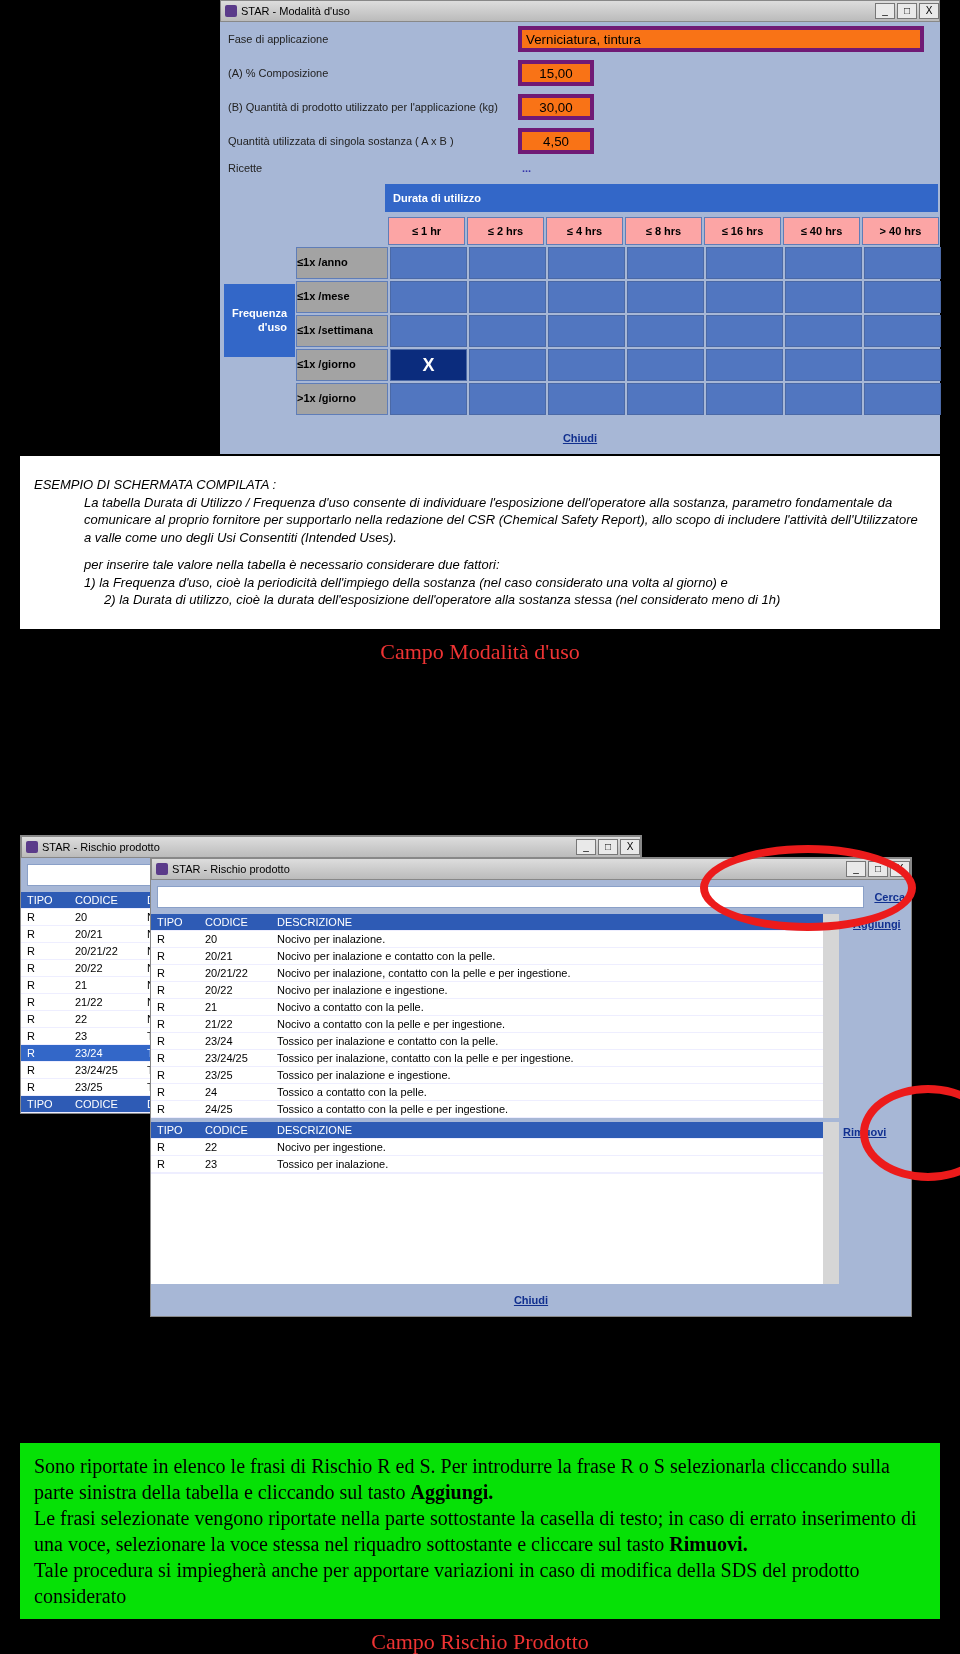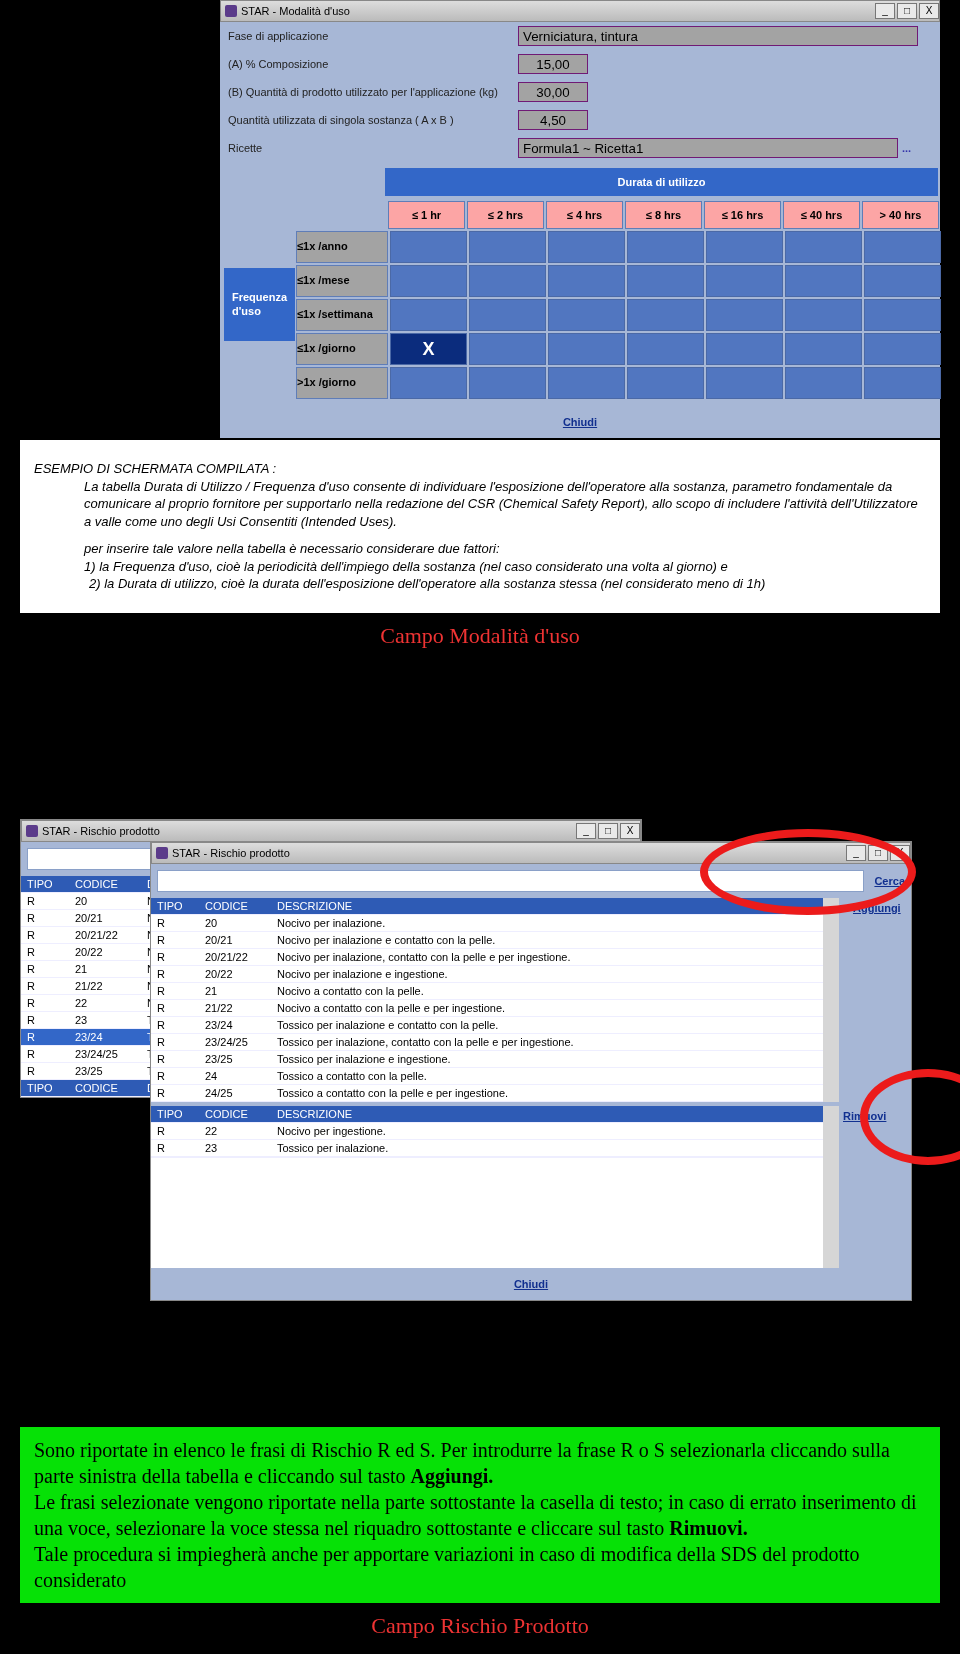--- a/index.html
+++ b/index.html
@@ -5,26 +5,26 @@
   body{margin:0;background:#000;font-family:Tahoma,Verdana,sans-serif;font-size:11px;color:#000;width:960px}
   .slide{position:relative;margin-bottom:160px}
   
   .win{position:relative;background:#a7b7d6}
   .titlebar{display:flex;align-items:center;background:linear-gradient(#ddd,#bbb);border:1px solid #888;height:20px;font-size:11px}
   .wb{margin-left:auto;display:flex}
   .wb button{width:20px;height:16px;border:1px solid #777;background:#e9e9e9;font-size:10px;line-height:10px;margin-left:2px;padding:0}
   
   .formrow{display:flex;align-items:center;padding:4px 8px}
   .formrow label{flex:0 0 290px;color:#222}
-  .formrow input{background:#a3a3a3;border:1px solid #701a75;height:16px;padding:1px 4px}
+  .formrow input{background:#f97316;border:4px solid #701a75;height:16px;padding:1px 4px}
   
   .freqtable{display:flex;align-items:flex-start;padding:6px 4px 6px 4px}
-  .ycaption{background:#3367c8;color:#fff;font-weight:bold;padding:22px 8px;text-align:left;line-height:1.3;margin-top:100px;font-size:11px}
+  .ycaption{background:#3367c8;color:#fff;font-weight:bold;padding:22px 8px;text-align:right;line-height:1.3;margin-top:100px;font-size:11px}
   .gridwrap{flex:1}
-  .dcap{background:#3367c8;color:#fff;text-align:center;font-weight:bold;padding:8px;margin:0 4px 4px 90px}
+  .dcap{background:#3367c8;color:#fff;font-weight:bold;padding:8px;margin:0 4px 4px 90px}
   .hr{display:flex;margin-left:0}
   .hcell{flex:0 0 90px;height:26px;border:1px solid #5f7db7;background:#fca5a5;text-align:center;line-height:26px;font-weight:bold;font-size:11px;margin:1px}
   .row{display:flex}
   .rlabel{flex:0 0 90px;height:30px;border:1px solid #5f7db7;background:#a3a3a3;font-weight:bold;line-height:1.2;display:flex;align-items:center;margin:1px}
   .cell{flex:0 0 90px;height:30px;border:1px solid #4b69a6;background:#5176c0;margin:1px}
   .xcell{background:#0b2c7d;color:#fff;font-size:18px;font-weight:bold;display:flex;align-items:center;justify-content:center}
   .chiudi{text-align:center;padding:10px;font-weight:bold;color:#112f8e;text-decoration:underline}
   
   .whitebox{background:#fff;color:#000;padding:20px 14px;font-family:Verdana,Tahoma,sans-serif;font-size:13px;line-height:1.35}
   .whitebox em{font-style:italic}
@@ -78,21 +78,20 @@
     <div class="formrow">
         <label>(B) Quantità di prodotto utilizzato per l'applicazione (kg)</label>
         <input style="width: 60px; text-align: center;" value="30,00">
       </div>
     <div class="formrow">
         <label>Quantità utilizzata di singola sostanza ( A x B )</label>
         <input style="width: 60px; text-align: center;" value="4,50">
       </div>
     <div class="formrow">
         <label>Ricette</label>
-        <input style="width: 370px;" value="Formula1 ~ Ricetta1">
         <span class="dots" style="margin-left:4px">...</span>
       </div>
 
     <div class="freqtable">
       <div class="ycaption">Frequenza d'uso</div>
       <div class="gridwrap">
         <div class="dcap">Durata di utilizzo</div>
         <div class="hr">
           <div class="hcell" style="background:transparent;border:none"></div>
           <div class="hcell" style="flex-basis:75px">≤ 1 hr</div>
@@ -157,21 +156,21 @@
     </div>
     <div class="chiudi">Chiudi</div>
   </div>
 
   <div class="whitebox" style="margin:2px 20px 0 20px">
     <div><em><span>ESEMPIO DI SCHERMATA COMPILATA :</span></em></div>
     <div style="margin-left:50px"><em><span>La tabella Durata di Utilizzo / Frequenza d'uso consente di individuare l'esposizione dell'operatore alla sostanza, parametro fondamentale da comunicare al proprio fornitore per supportarlo nella redazione del CSR (Chemical Safety Report), allo scopo di includere l'attività dell'Utilizzatore a valle come uno degli Usi Consentiti (Intended Uses).</span></em></div>
     <div style="height:10px"></div>
     <div style="margin-left:50px"><em><span>per inserire tale valore nella tabella è necessario considerare due fattori:</span></em></div>
     <div style="margin-left:50px"><em><span>1) la Frequenza d'uso, cioè la periodicità dell'impiego della sostanza (nel caso considerato una volta al giorno) e</span></em></div>
-    <div style="margin-left:55px"><em><span>2) la Durata di utilizzo, cioè la durata dell'esposizione dell'operatore alla sostanza stessa (nel considerato meno di 1h)</span></em></div>
+    <div style="margin-left:70px"><em><span>2) la Durata di utilizzo, cioè la durata dell'esposizione dell'operatore alla sostanza stessa (nel considerato meno di 1h)</span></em></div>
   </div>
   <div class="redcap">Campo Modalità d'uso</div>
 </div>
 
 <div class="slide">
   <div class="s2">
 
     <div class="win win1">
       <div class="titlebar">
         <span class="icnstar"></span>

